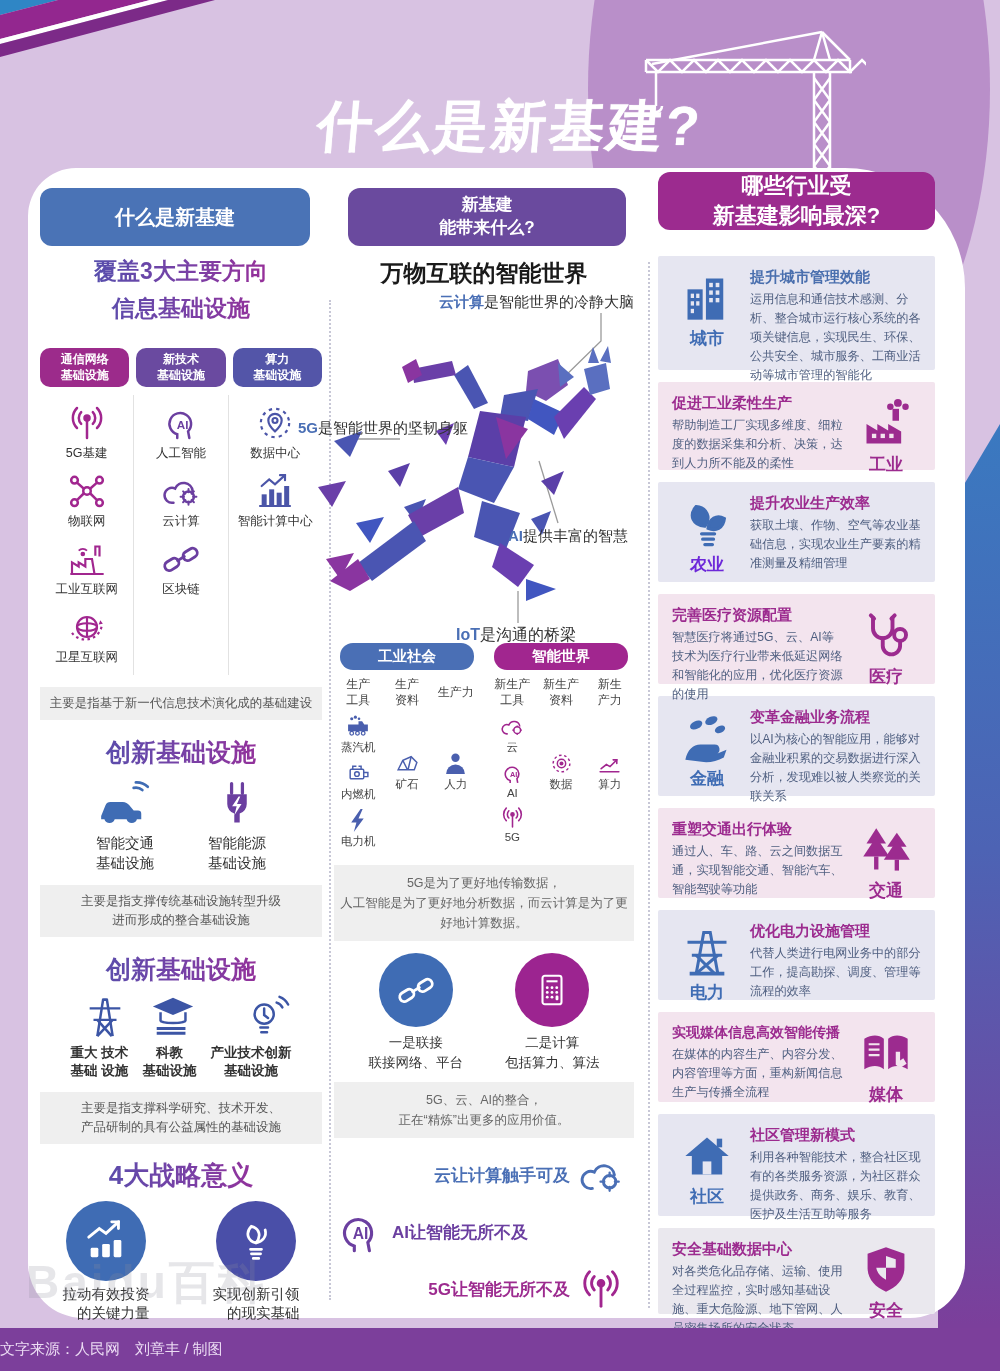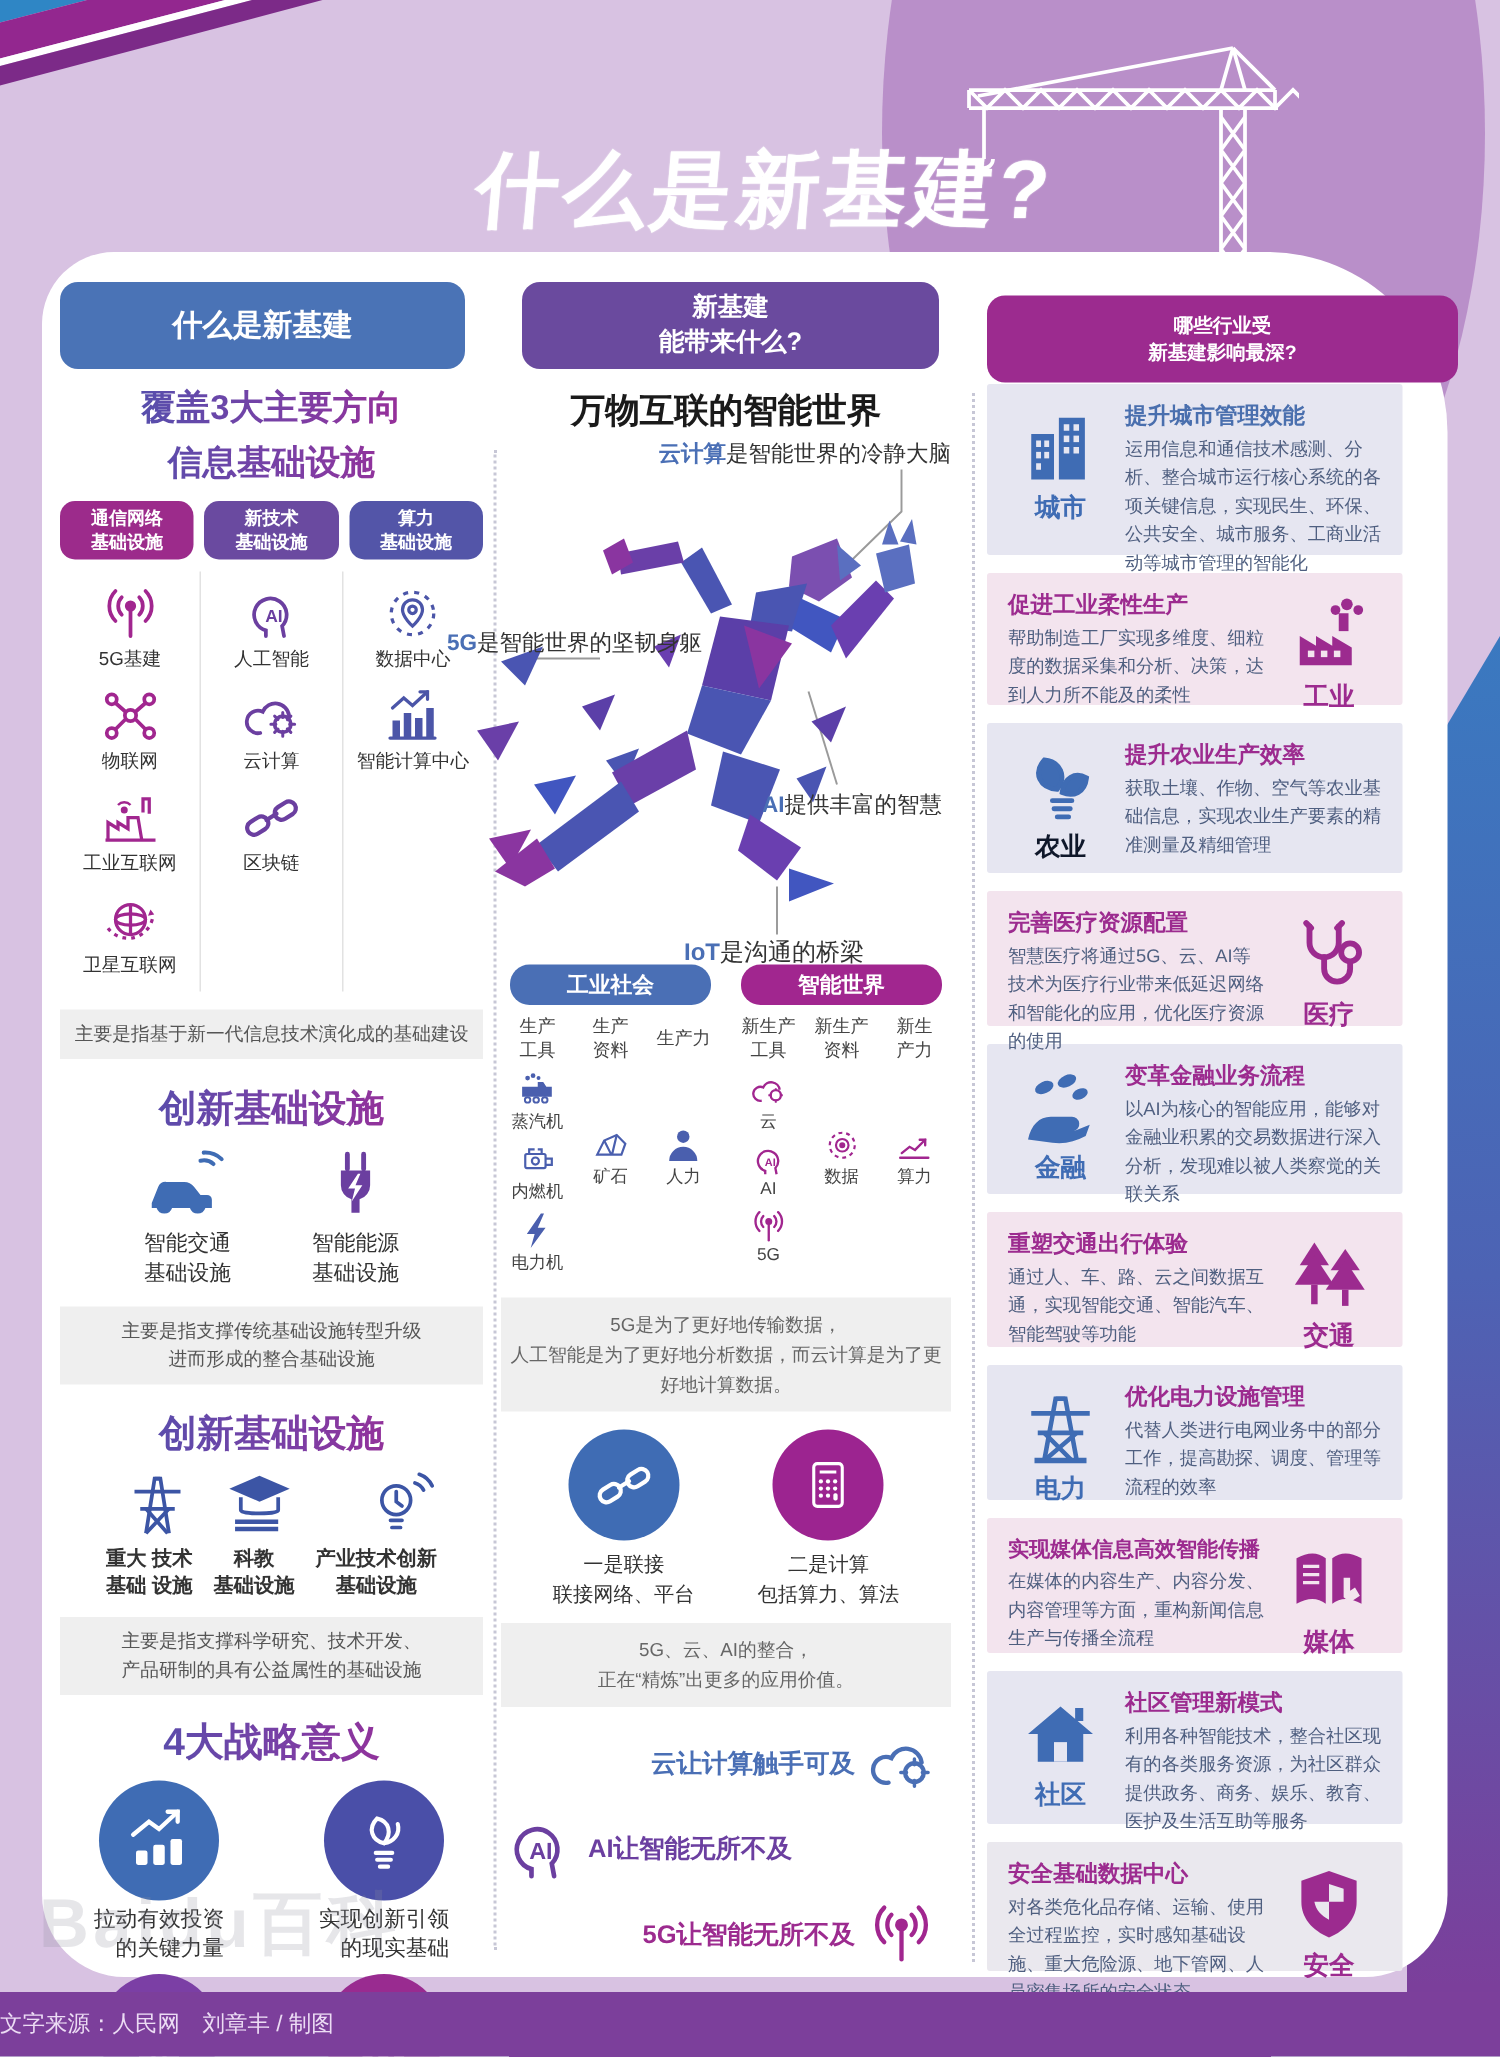--- a/index.html
+++ b/index.html
@@ -14,27 +14,27 @@
   #right-band{left:938px;top:424px;width:62px;height:947px;background:linear-gradient(180deg,#3a79c0 0%,#4d63b4 45%,#7b3f9b 95%);clip-path:polygon(0 11%,100% 0,100% 100%,0 100%);}
   #footer-bar{left:0;top:1328px;width:1000px;height:43px;background:#7c3f9b;color:#ecdcf4;font-size:15px;display:flex;align-items:center;justify-content:flex-start;padding-right:38px;}
   #main-card{left:28px;top:168px;width:937px;height:1150px;background:#fff;border-radius:48px 120px 55px 55px;}
   #banner-title{left:290px;top:90px;width:440px;text-align:center;color:#fff;font-size:55px;font-weight:800;letter-spacing:3px;transform:skewX(-5deg);text-shadow:0 0 1px #fff;}
   #watermark{left:26px;top:1252px;font-size:46px;font-weight:800;color:rgba(140,140,155,.22);letter-spacing:3px;}
   .dotline{border-left:2px dotted #c7c7d6;width:0;}
   
   .tab{border-radius:12px;color:#fff;display:flex;align-items:center;justify-content:center;font-weight:700;line-height:1.35;text-align:center;}
   #tab1{left:40px;top:188px;width:270px;height:58px;background:#4a73b6;font-size:20px;}
   #tab2{left:348px;top:188px;width:278px;height:58px;background:#6a4a9e;font-size:17px;}
-  #tab3{left:658px;top:197px;width:314px;height:58px;background:#9c2b8f;font-size:13px;}
+  #tab3{left:658px;top:172px;width:277px;height:58px;background:#9c2b8f;font-size:22px;}
   
   .gradtxt{font-weight:800;background:linear-gradient(90deg,#4456b0,#7b3fa5 55%,#ab2390);-webkit-background-clip:text;background-clip:text;color:transparent;-webkit-text-fill-color:transparent;}
   
   #col-left{left:40px;top:256px;width:282px;}
   .l-h{font-size:23px;text-align:center;margin-bottom:6px;}
-  .pillrow{display:flex;gap:7px;margin-top:10px;}
+  .pillrow{display:flex;gap:7px;margin-top:24px;}
   .gpill{flex:1;border-radius:10px;color:#fff;font-size:12px;font-weight:700;text-align:center;padding:4px 0;line-height:1.3;}
   .groups{display:flex;margin-top:8px;}
   .lg-col{flex:1;display:flex;flex-direction:column;align-items:center;padding-top:8px;border-right:1px solid #e2e2e2;}
   .lg-col:last-child{border-right:none;}
   .g-item{display:flex;flex-direction:column;align-items:center;margin-bottom:9px;}
   .g-item .ic{width:40px;height:40px;}
   .g-lbl{font-size:12.5px;color:#333;margin-top:2px;text-align:center;}
   .note{background:#efefef;color:#555;font-size:12.5px;text-align:center;padding:7px 6px;line-height:1.5;margin-top:12px;}
   .fusionrow{display:flex;justify-content:center;gap:54px;margin-top:8px;}
   .f-item{display:flex;flex-direction:column;align-items:center;}
@@ -725,21 +725,21 @@
 
     <div class="rcard bg-lav" style="height:100px">
       <div class="rc-iconbox">
         <span class="ic" style="color:#3f6cb4">
             <svg viewBox="0 0 48 48" fill="none" stroke="currentColor" stroke-width="3" stroke-linecap="round">
               <path d="M22 26c-11-1-15-10-8-18 10 1 14 10 8 18z" fill="currentColor"></path>
               <path d="M25 28c1-9 8-13 15-9-1 9-8 12-15 9z" fill="currentColor"></path>
               <path d="M19 33h12M20 38h10M22 43h7"></path>
             </svg>
           </span>
-        <span class="rc-ind" style="color:#0f172a">农业</span>
+        <span class="rc-ind" style="color:#6d28d9">农业</span>
       </div>
       <div class="rc-body">
         <div class="rc-title mag">提升农业生产效率</div>
         <div class="rc-text">获取土壤、作物、空气等农业基础信息，实现农业生产要素的精准测量及精细管理</div>
       </div>
     </div>
 
     <div class="rcard bg-pink" style="height:90px">
       <div class="rc-body">
         <div class="rc-title mag">完善医疗资源配置</div>

